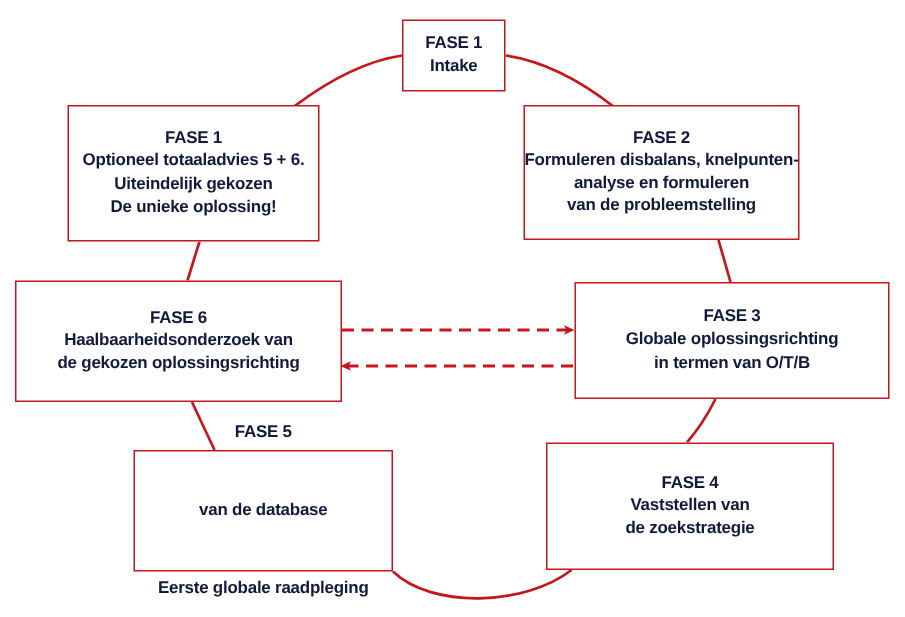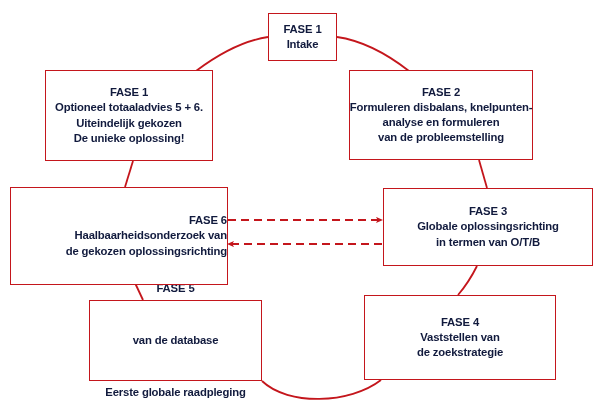--- a/index.html
+++ b/index.html
@@ -105,21 +105,21 @@
     <span class="phase-line">Vaststellen van</span>
     <span class="phase-line">de zoekstrategie</span>
   </div>
 
   <div class="phase-box" style="left:89px; top:300px; width:173px; height:81px;gap:37px;">
     <span class="phase-title">FASE 5</span>
     <span class="phase-line">van de database</span>
     <span class="phase-line">Eerste globale raadpleging</span>
   </div>
 
-  <div class="phase-box" style="left:10px; top:187px; width:218px; height:98px;align-items:flex-end;">
+  <div class="phase-box" style="left:10px; top:187px; width:218px; height:81px;">
     <span class="phase-title">FASE 6</span>
     <span class="phase-line">Haalbaarheidsonderzoek van</span>
     <span class="phase-line">de gekozen oplossingsrichting</span>
   </div>
 
   <div class="phase-box" style="left:45px; top:70px; width:168px; height:91px;">
     <span class="phase-title">FASE 1</span>
     <span class="phase-line">Optioneel totaaladvies 5 + 6.</span>
     <span class="phase-line">Uiteindelijk gekozen</span>
     <span class="phase-line">De unieke oplossing!</span>

